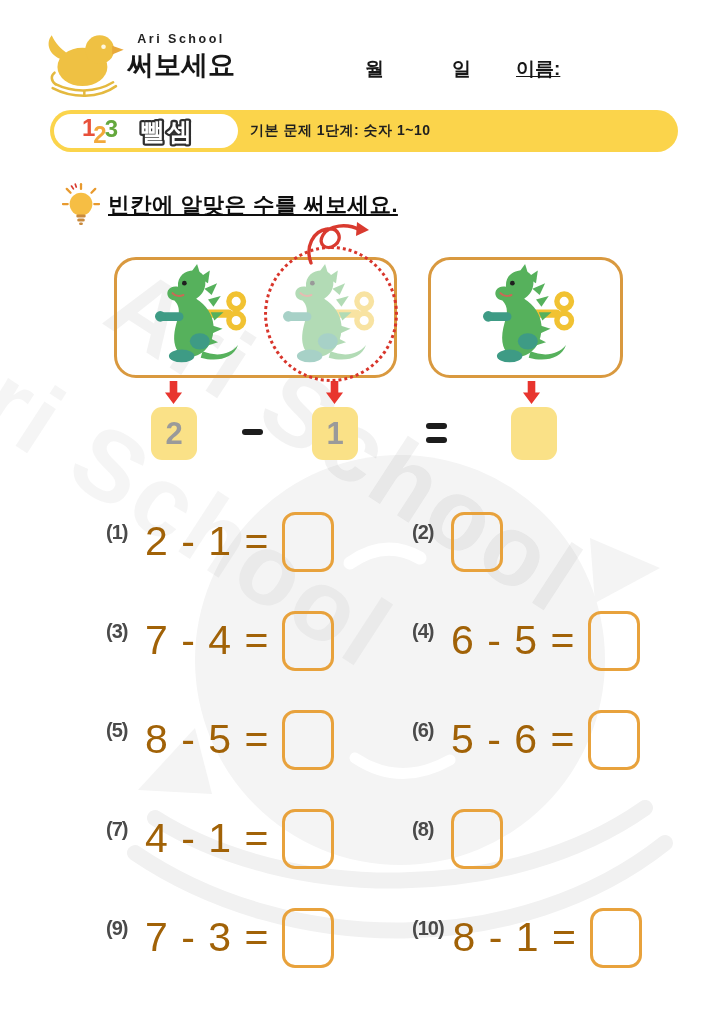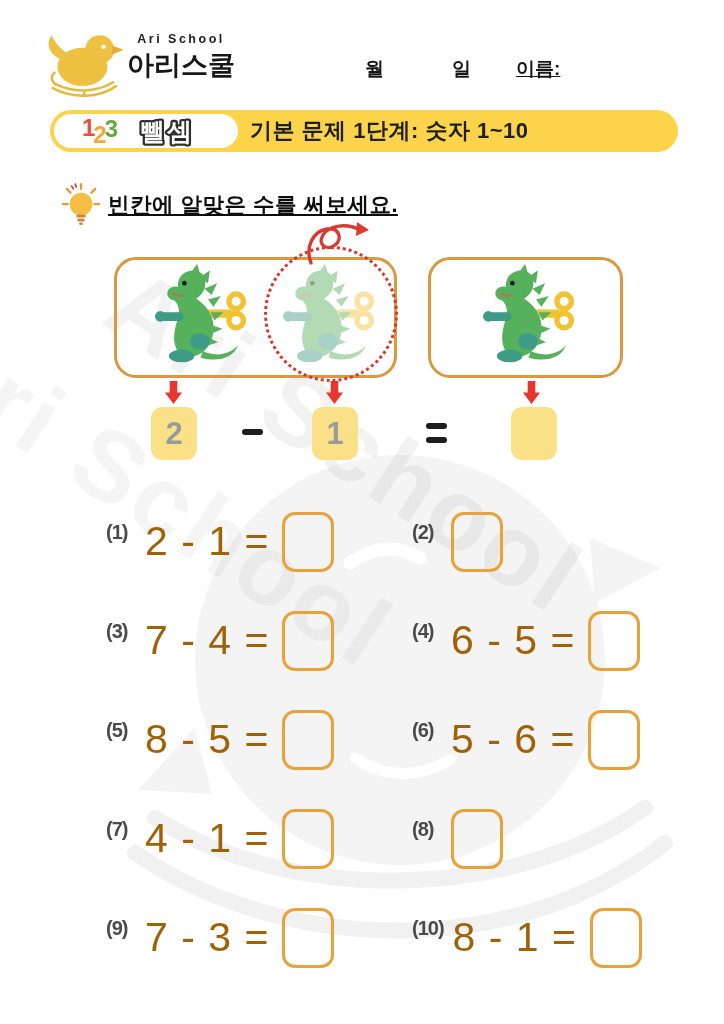--- a/index.html
+++ b/index.html
@@ -27,21 +27,21 @@
   .banner{position:absolute;left:50px;top:110px;width:628px;height:42px;border-radius:21px;
     background:#FBD44B;z-index:2;display:flex;align-items:center;}
   .banner-pill{position:absolute;left:4px;top:4px;height:34px;width:184px;border-radius:17px;
     background:#ffffff;display:flex;align-items:center;justify-content:center;gap:8px;}
   .b-digits{font-size:24px;font-weight:900;letter-spacing:-2px;display:flex;align-items:center;}
   .b-digits span{display:inline-block;}
   .d1{color:#E8503A;transform:translateY(-3px);}
   .d2{color:#F2A93B;transform:translateY(4px);}
   .d3{color:#64A83D;transform:translateY(-2px);}
   .banner-subtitle{position:absolute;left:200px;top:0;height:42px;display:flex;align-items:center;
-    font-size:22px;font-weight:800;color:#1f1f1f;letter-spacing:0.5px;}
+    font-size:14px;font-weight:800;color:#1f1f1f;letter-spacing:0.5px;}
 
   
   .instruction{position:absolute;left:62px;top:182px;display:flex;align-items:flex-start;gap:8px;z-index:2;}
   .instruction-text{font-size:21.5px;font-weight:800;color:#0e0e0e;margin-top:8px;letter-spacing:0.5px;text-decoration:underline;}
 
   
   .ex-box{position:absolute;border:3px solid #D9993F;border-radius:22px;background:transparent;z-index:2;}
   .ex-box1{left:114px;top:257px;width:277px;height:115px;}
   .ex-box2{left:428px;top:257px;width:189px;height:115px;}
   .dino{position:absolute;z-index:3;}
@@ -91,21 +91,21 @@
     <circle cx="62" cy="23" r="2.4" fill="#FFF8E0"></circle>
     <g stroke="#E4B93F" stroke-width="2.6" fill="none" stroke-linecap="round">
       <path d="M12 62 C30 71 54 71 72 60"></path>
       <path d="M9 66 C30 77 57 77 75 64"></path>
       <path d="M42 69 L42 74"></path>
       <path d="M12 62 C7 58 7 53 11 50"></path>
     </g>
   </svg>
   <div class="brand-block">
     <div class="brand-en">Ari School</div>
-    <div class="brand-ko">아리스쿨</div>
+    <div class="brand-ko">써보세요</div>
   </div>
   <span class="date-label" style="left:365px;">월</span>
   <span class="date-label" style="left:452px;">일</span>
   <span class="date-label" style="left:516px;text-decoration:underline;">이름:</span>
 
   <div class="banner">
     <div class="banner-pill">
       <span class="b-digits">
         <span class="d1">1</span>
         <span class="d2">2</span>

